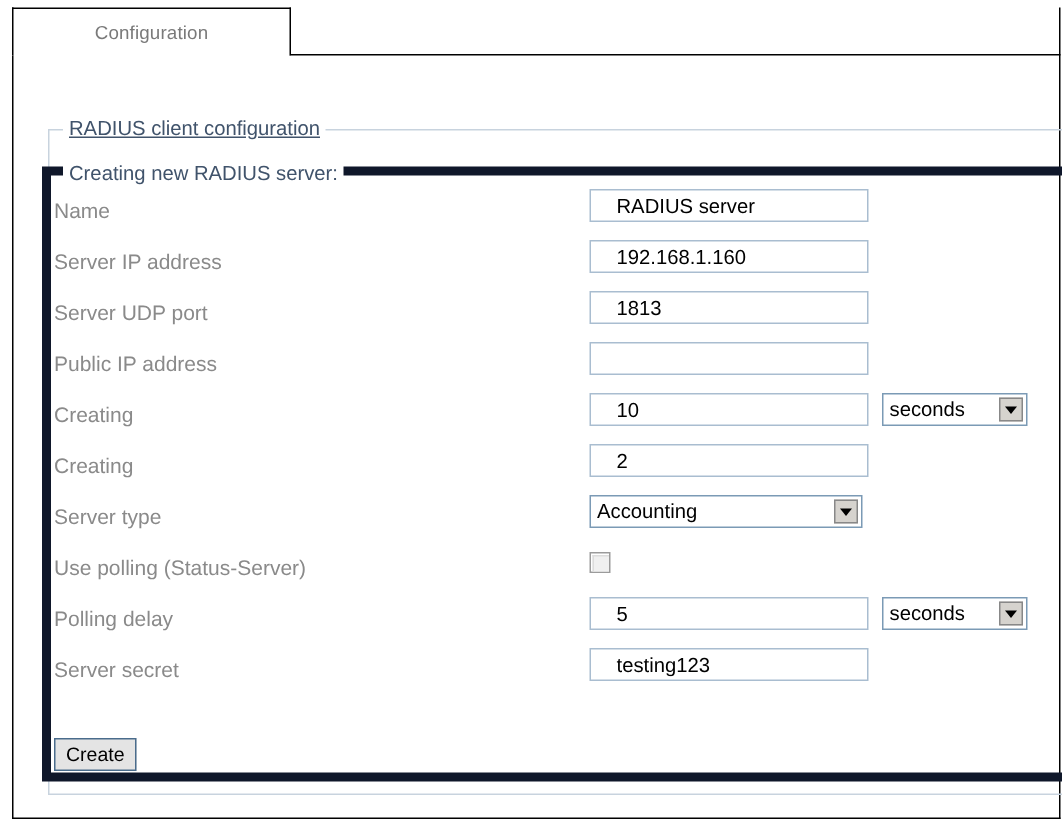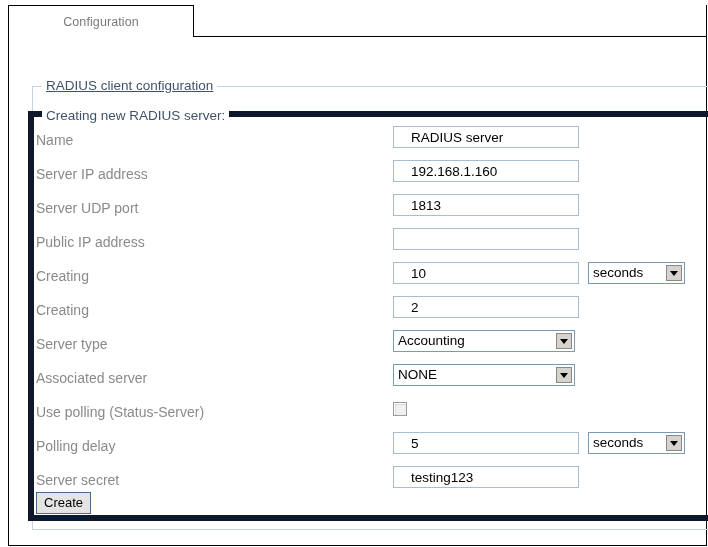--- a/index.html
+++ b/index.html
@@ -301,31 +301,20 @@
     <div class="field-area">
       <span class="sel sel-type">
         <span class="sel-text">Accounting</span>
         <span class="sel-btn">
             <span class="arrow"></span>
           </span>
       </span>
     </div>
   </div>
 
-  <div class="form-row">
-    <span class="row-label">Associated server</span>
-    <div class="field-area">
-      <span class="sel sel-type">
-        <span class="sel-text">NONE</span>
-        <span class="sel-btn">
-            <span class="arrow"></span>
-          </span>
-      </span>
-    </div>
-  </div>
 
   <div class="form-row">
     <span class="row-label">Use polling (Status-Server)</span>
     <div class="field-area">
       <div class="chk">
         <div class="chk-inner"></div>
       </div>
     </div>
   </div>
 

